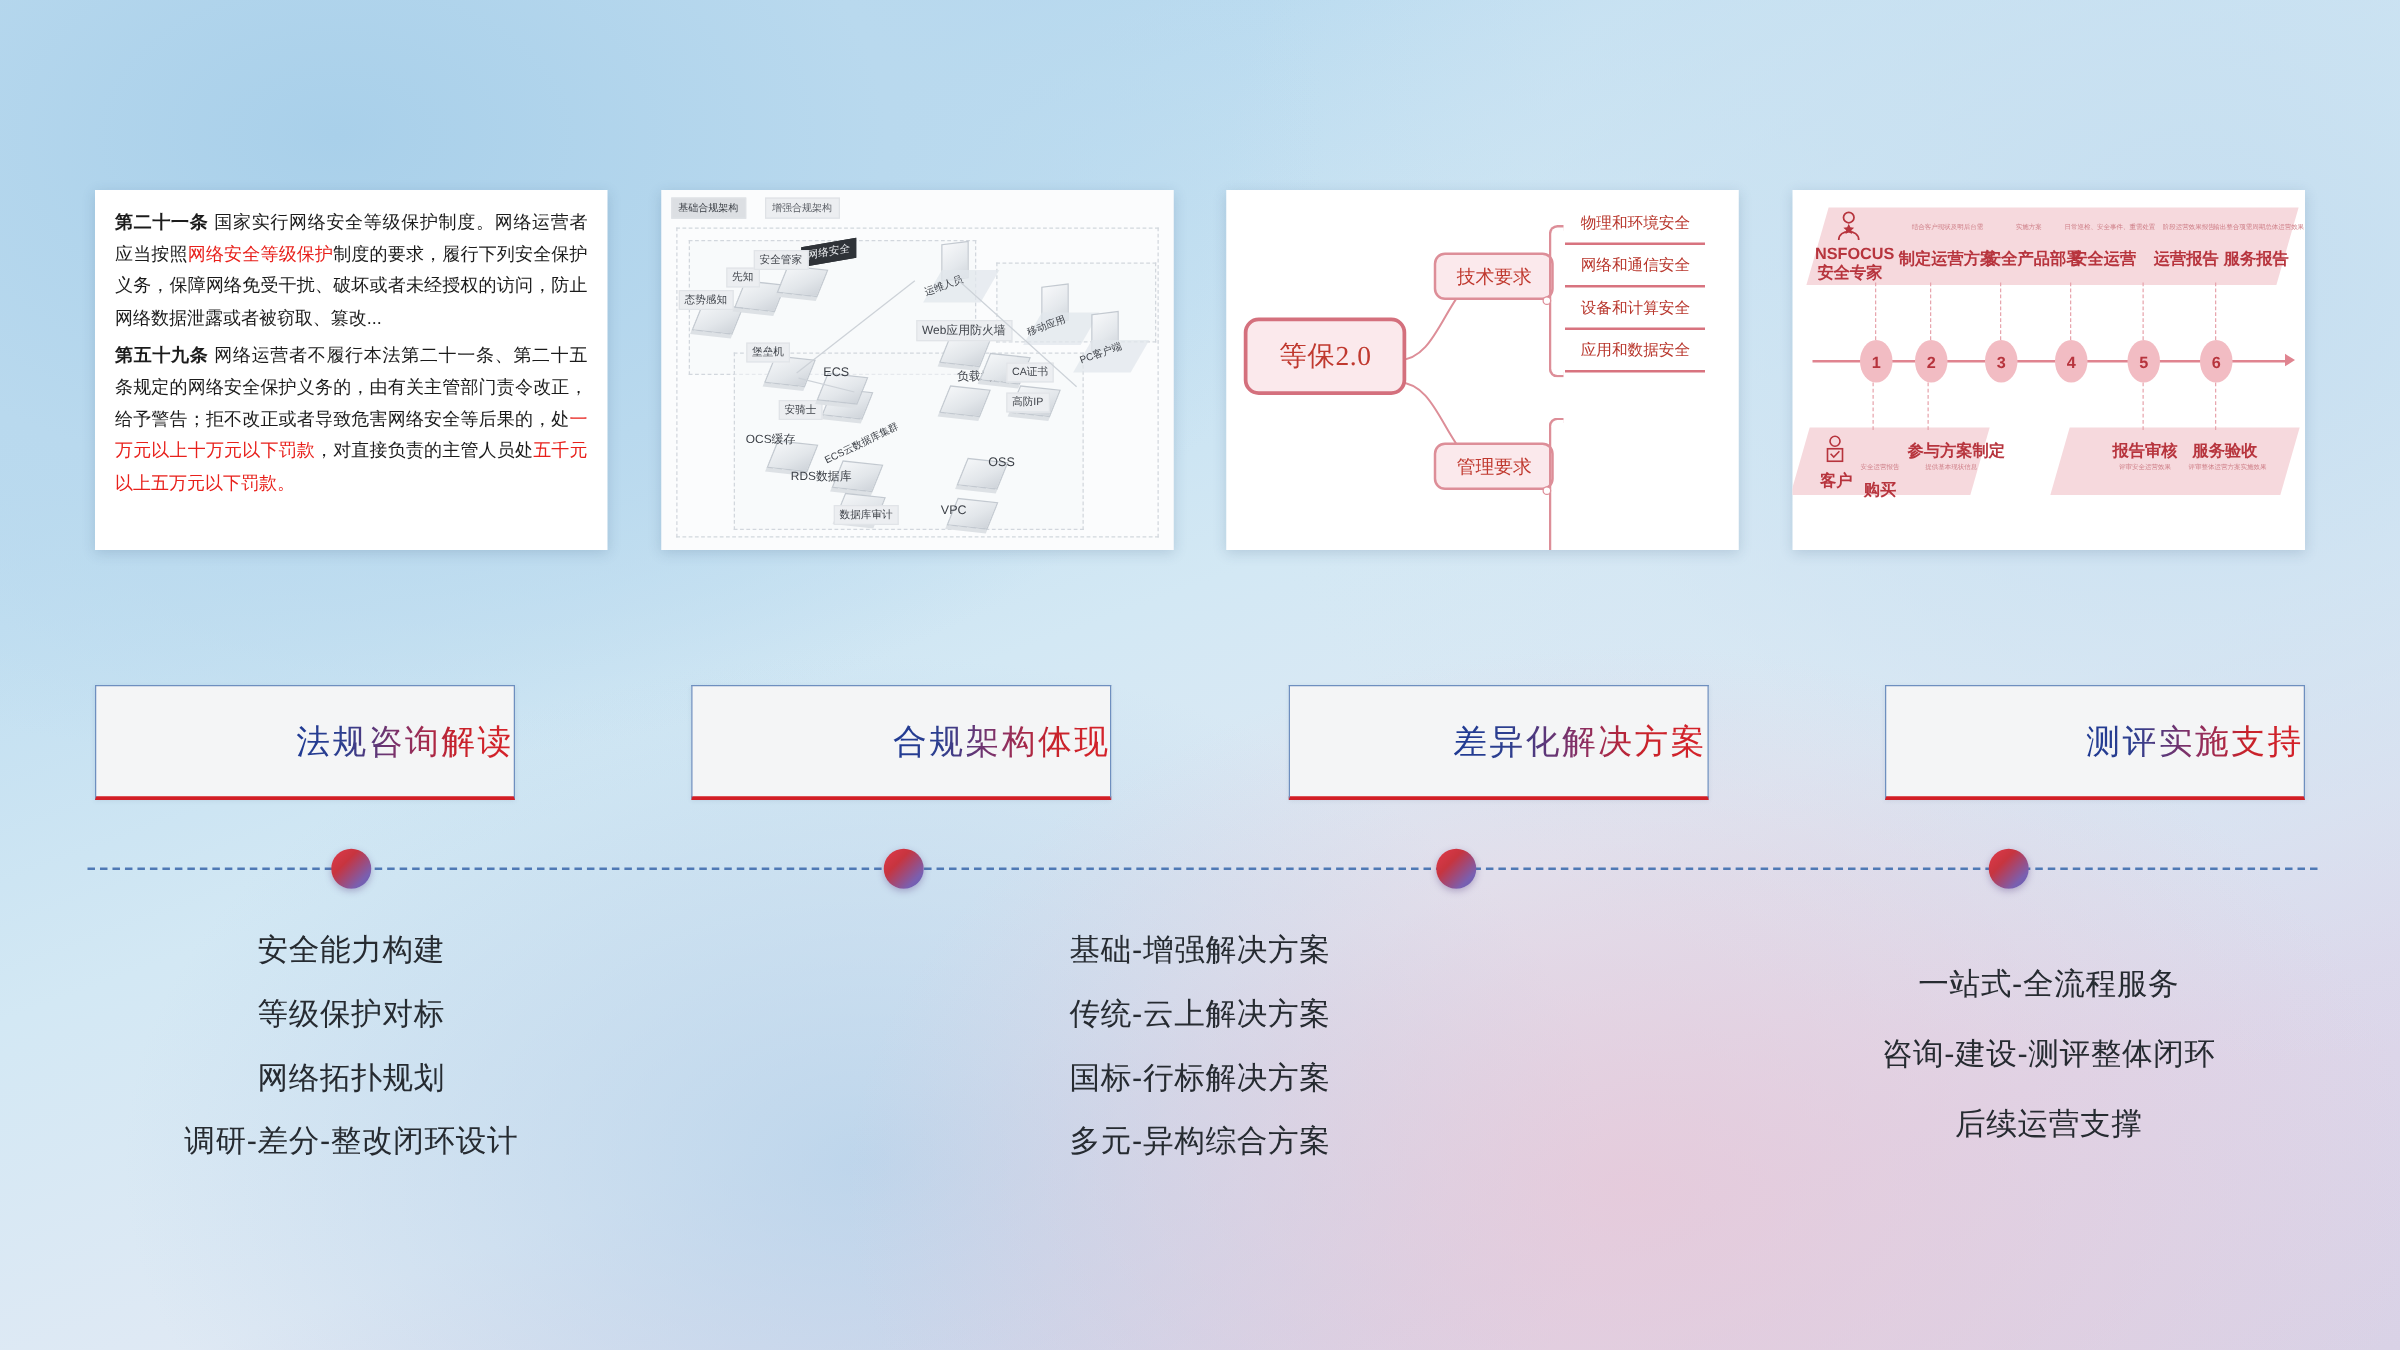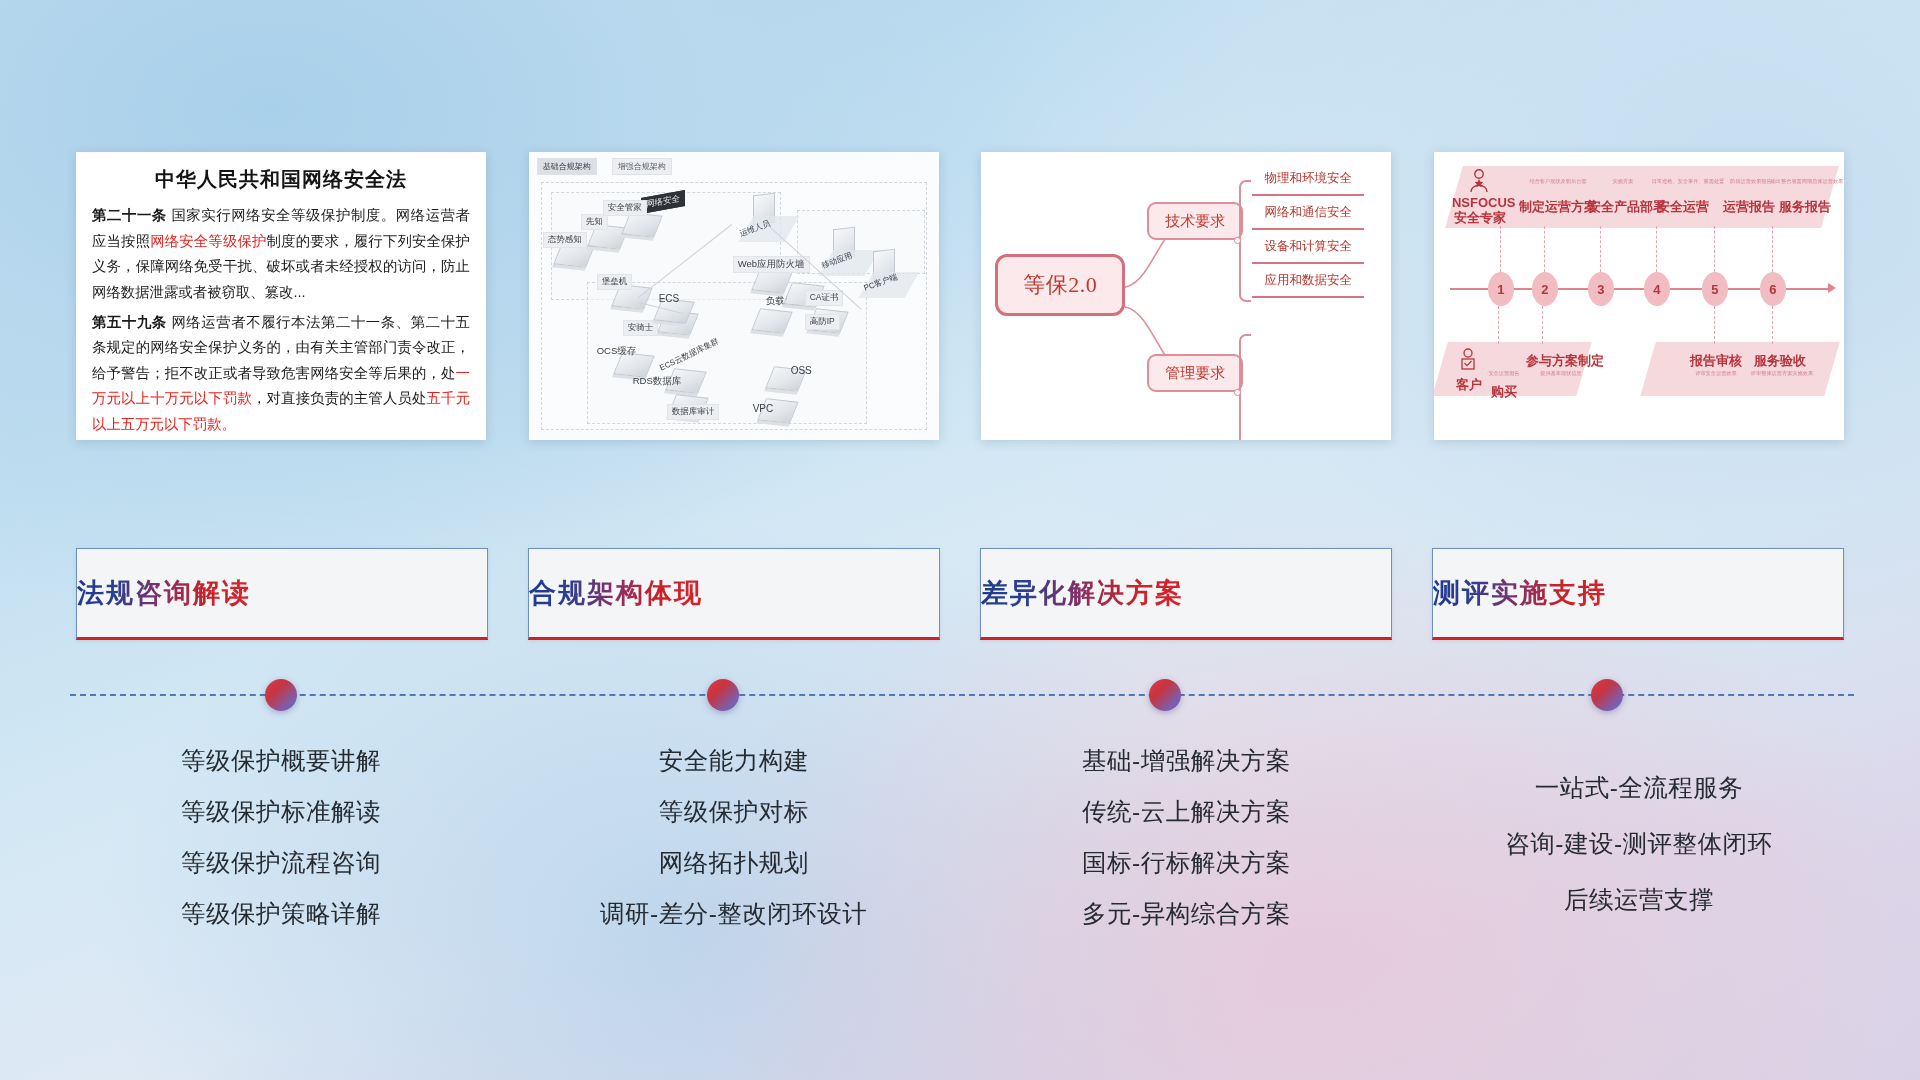--- a/index.html
+++ b/index.html
@@ -168,27 +168,26 @@
   }
   .nsf-tick { position: absolute; width: 1px; border-left: 1px dashed #e7a5ad; }
   .nsf-person { position: absolute; }
 
   
   .titles-row {
     position: absolute; top: 548px; left: 76px; width: 1768px; height: 92px;
     display: flex; justify-content: space-between;
   }
   .title-box {
-    width: 412px; height: 92px;
+    width: 336px; height: 92px;
     background: #f4f5f6;
     border: 1px solid #6e8fbf;
     border-bottom: 3px solid #d21f26;
-    display: flex; align-items: center; justify-content: flex-start;
+    display: flex; align-items: center; justify-content: flex-end;
     box-shadow: 0 1px 4px rgba(50,80,120,0.12);
-    font-weight: bold;
   }
   .title-box span {
     font-size: 27px; letter-spacing: 2px;
     background: linear-gradient(90deg, #1f3a93 0%, #2d3f8f 22%, #8a2f63 50%, #c8222a 74%, #d6222a 100%);
     -webkit-background-clip: text; background-clip: text;
     color: transparent; -webkit-text-fill-color: transparent;
   }
 
   
   .timeline {
@@ -215,21 +214,20 @@
   }
   .bullet-col.shifted { padding-top: 24px; }
   .bullet-col.shifted .bl { height: 56px; }
 </style>
 </head>
 <body>
 
 <div class="cards-row">
 
   <div class="card law-card">
-    <div class="law-title">中华人民共和国网络安全法</div>
     <div class="law-p">
       <b>第二十一条</b><span> 国家实行网络安全等级保护制度。网络运营者应当按照</span><span class="red">网络安全等级保护</span><span>制度的要求，履行下列安全保护义务，保障网络免受干扰、破坏或者未经授权的访问，防止网络数据泄露或者被窃取、篡改...</span>
     </div>
     <div class="law-p">
       <b>第五十九条</b><span> 网络运营者不履行本法第二十一条、第二十五条规定的网络安全保护义务的，由有关主管部门责令改正，给予警告；拒不改正或者导致危害网络安全等后果的，处</span><span class="red">一万元以上十万元以下罚款</span><span>，对直接负责的主管人员处</span><span class="red">五千元以上五万元以下罚款。</span>
     </div>
   </div>
 
   <div class="card arch-card">
     <div class="arch-tabs">
@@ -459,26 +457,20 @@
 </div>
 
 <div class="timeline"></div>
 <div class="tl-dot" style="left:265px;"></div>
 <div class="tl-dot" style="left:707px;"></div>
 <div class="tl-dot" style="left:1149px;"></div>
 <div class="tl-dot" style="left:1591px;"></div>
 
 <div class="bullets-row">
   <div class="bullet-col">
-    <div class="bl">等级保护概要讲解</div>
-    <div class="bl">等级保护标准解读</div>
-    <div class="bl">等级保护流程咨询</div>
-    <div class="bl">等级保护策略详解</div>
-  </div>
-  <div class="bullet-col">
     <div class="bl">安全能力构建</div>
     <div class="bl">等级保护对标</div>
     <div class="bl">网络拓扑规划</div>
     <div class="bl">调研-差分-整改闭环设计</div>
   </div>
   <div class="bullet-col">
     <div class="bl">基础-增强解决方案</div>
     <div class="bl">传统-云上解决方案</div>
     <div class="bl">国标-行标解决方案</div>
     <div class="bl">多元-异构综合方案</div>

